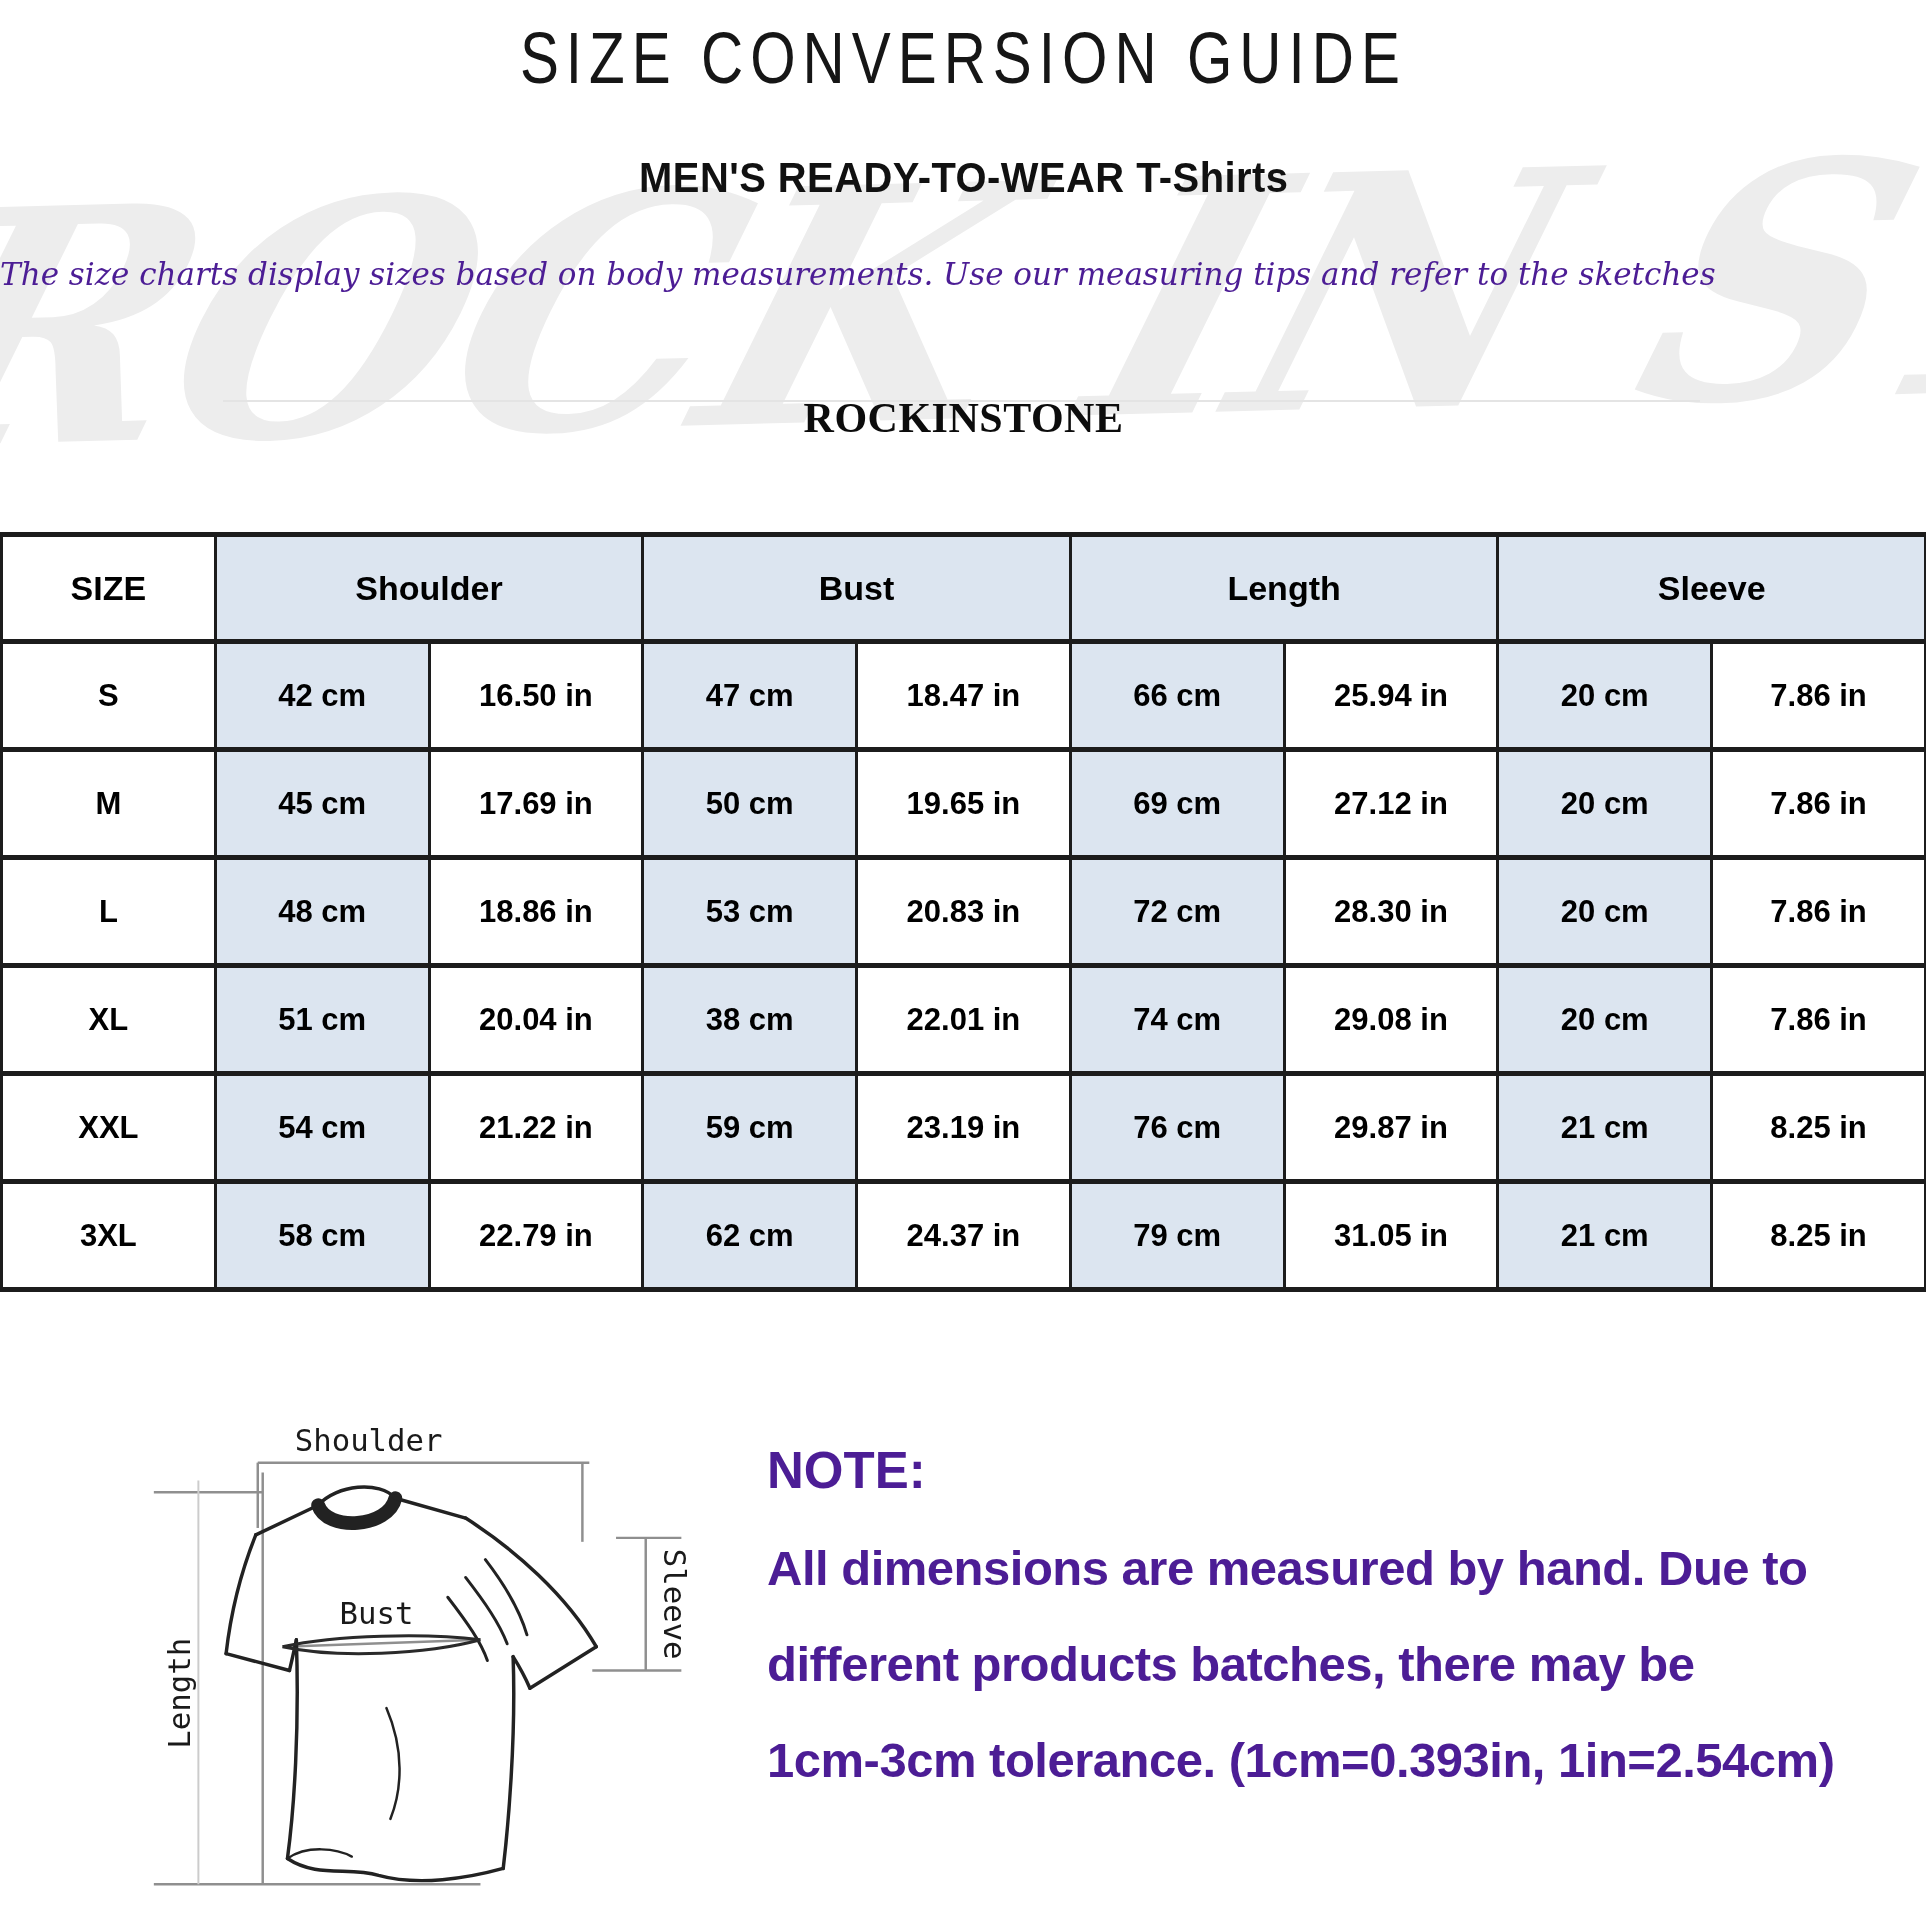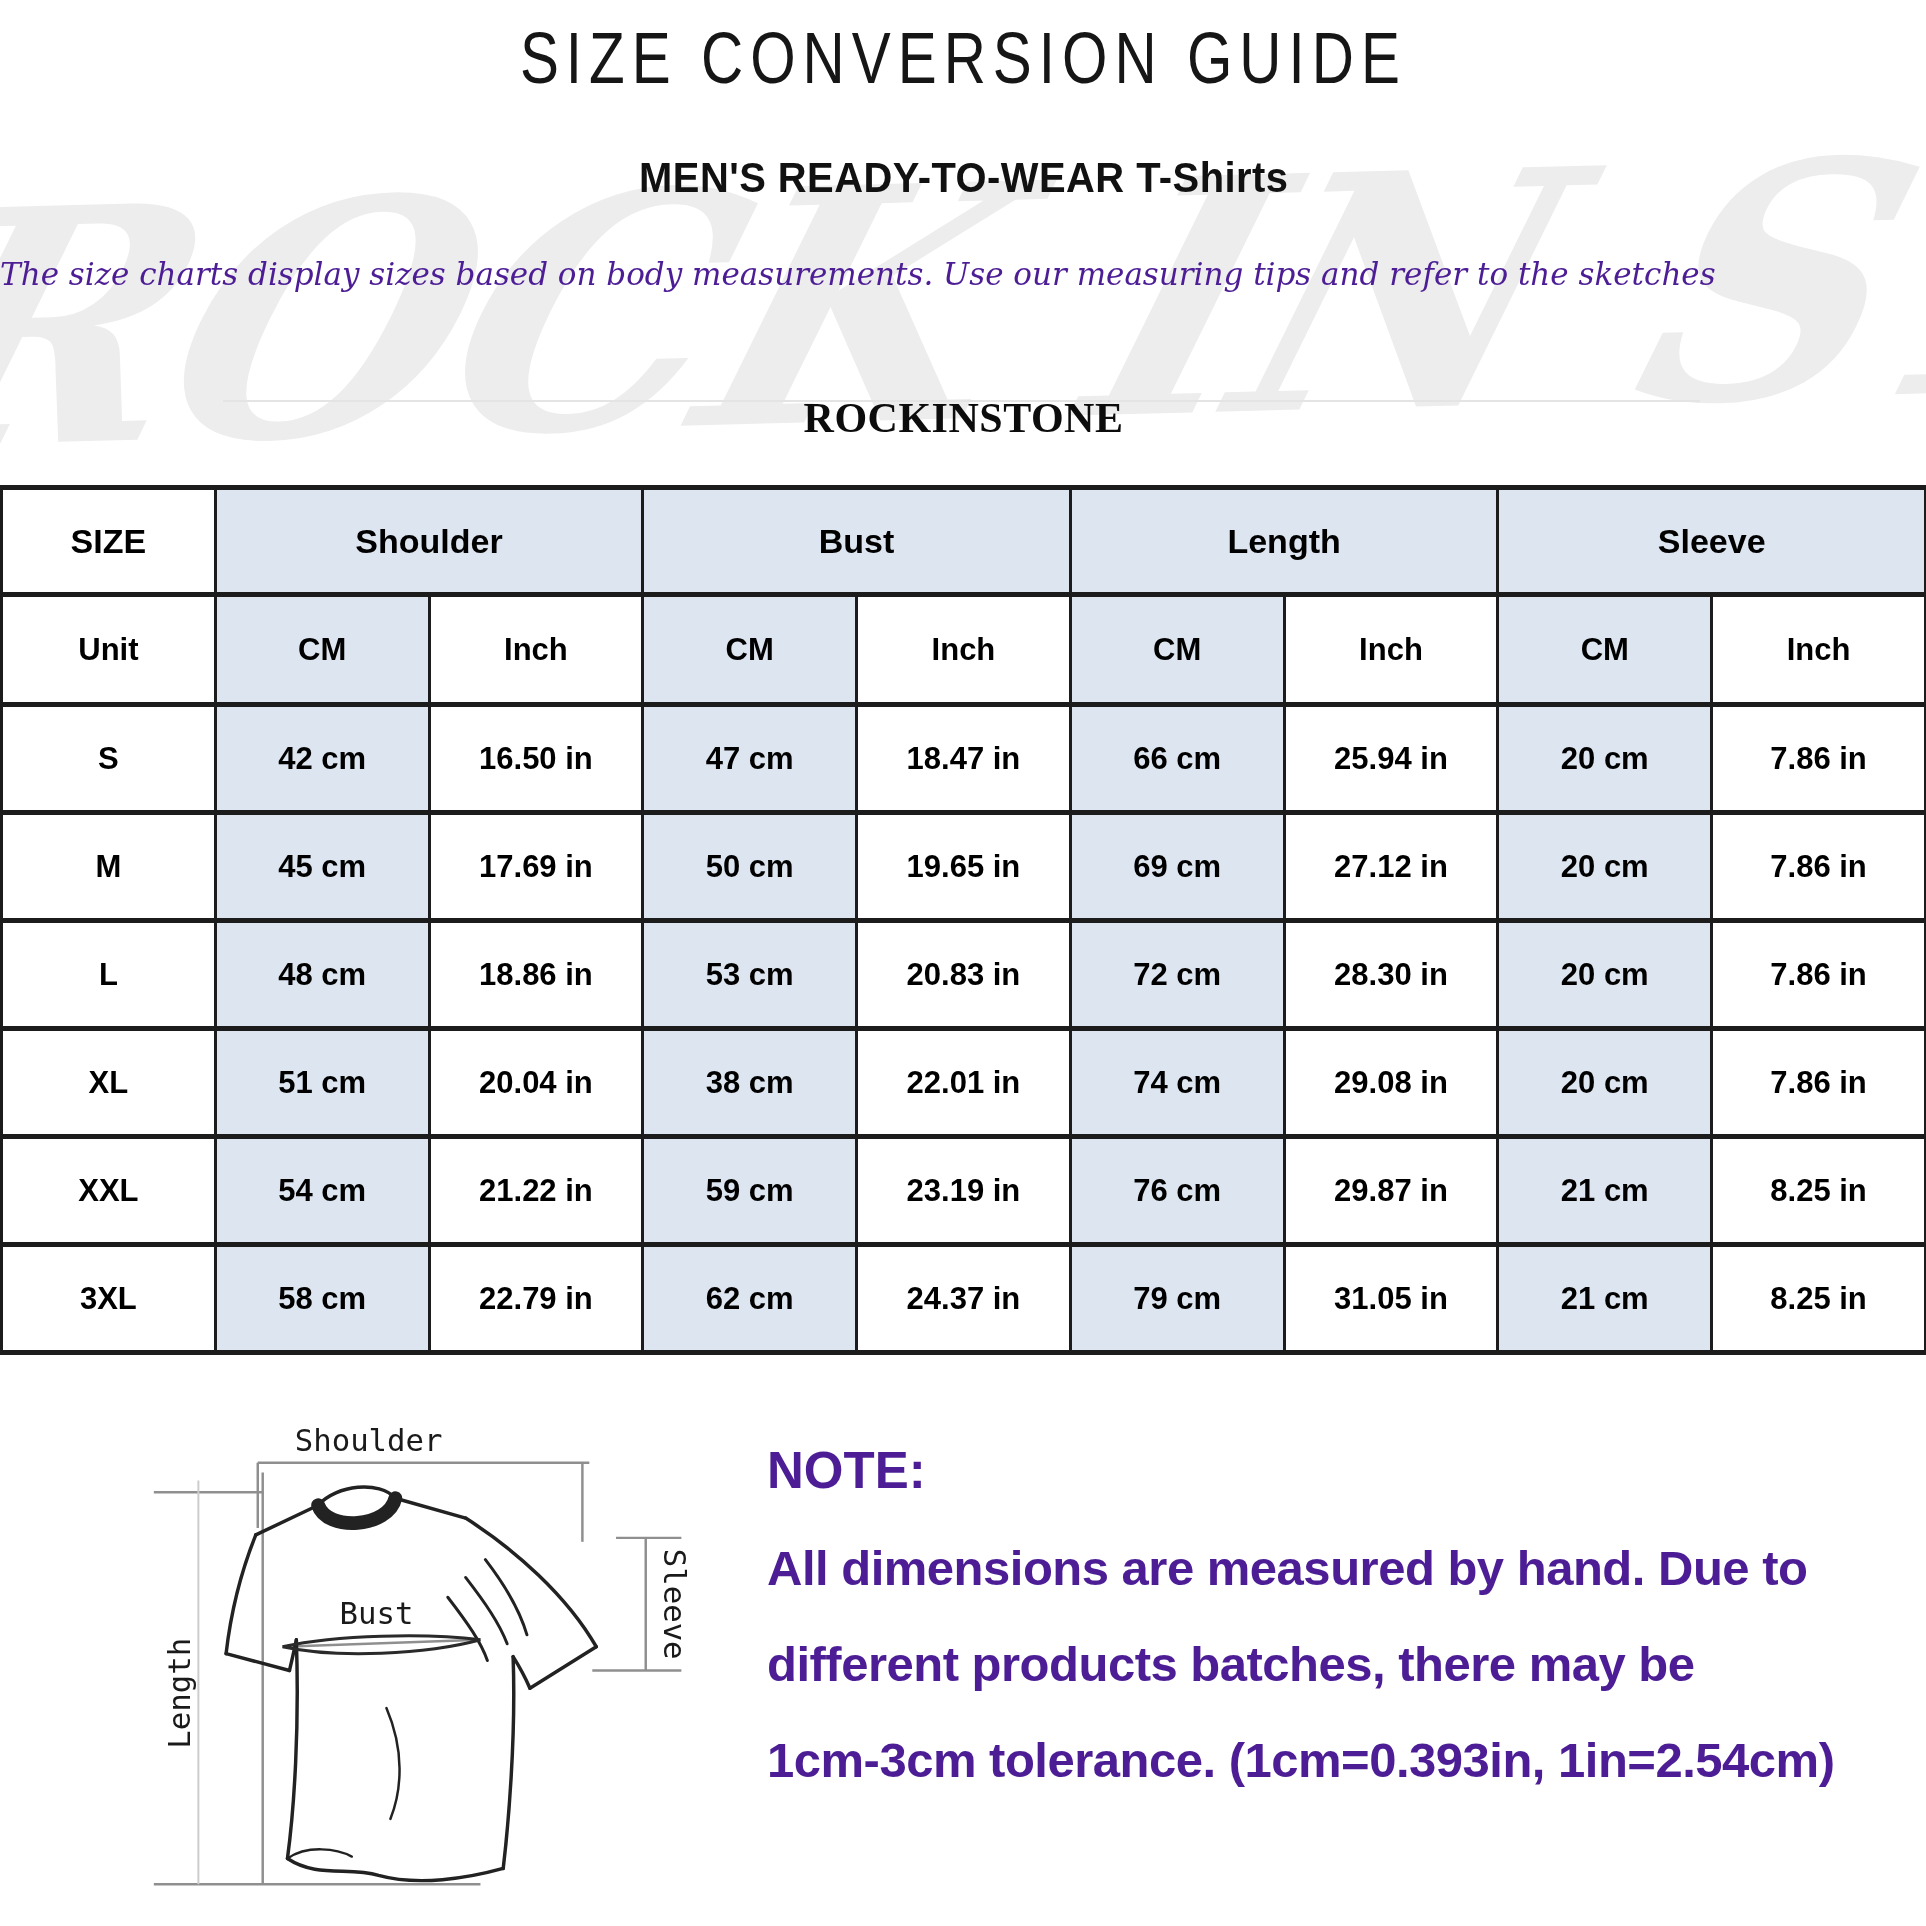--- a/index.html
+++ b/index.html
@@ -38,21 +38,21 @@
     line-height:53px; color:#4c1d95;
   }
   .brand {
     position:absolute; top:394px; left:0; width:100%; text-align:center; z-index:2;
     font-family:"Liberation Serif", serif; font-weight:bold; font-size:42px;
     letter-spacing:0.5px; color:#0c0c0c;
   }
 
   
   table.size-table {
-    position:absolute; top:485px; left:0; width:1927px; z-index:2;
+    position:absolute; top:532px; left:0; width:1927px; z-index:2;
     border-collapse:collapse; table-layout:fixed; background:#15803d;
   }
   .size-table td {
     border:3px solid #1c1c1c; border-top-width:5px; border-bottom-width:5px;
     text-align:center; vertical-align:middle; padding:0;
     font-weight:bold; font-size:31px; background:#ffffff; color:#000;
   }
   .size-table tr.head td { font-size:34px; height:102px; }
   .size-table tr.unit td { height:105px; }
   .size-table tr.data td { height:103px; }
@@ -103,31 +103,20 @@
         <col>
         <col>
     </colgroup>
     <tbody>
         <tr class="head">
       <td>SIZE</td>
       <td class="blue" colspan="2">Shoulder</td>
       <td class="blue" colspan="2">Bust</td>
       <td class="blue" colspan="2">Length</td>
       <td class="blue" colspan="2">Sleeve</td>
-    </tr>
-    <tr class="unit">
-      <td>Unit</td>
-      <td class="blue">CM</td>
-      <td>Inch</td>
-      <td class="blue">CM</td>
-      <td>Inch</td>
-      <td class="blue">CM</td>
-      <td>Inch</td>
-      <td class="blue">CM</td>
-      <td>Inch</td>
     </tr>
 
     <tr class="data">
       <td>S</td>
       <td class="blue">42 cm</td>
       <td>16.50 in</td>
       <td class="blue">47 cm</td>
       <td>18.47 in</td>
       <td class="blue">66 cm</td>
       <td>25.94 in</td>

